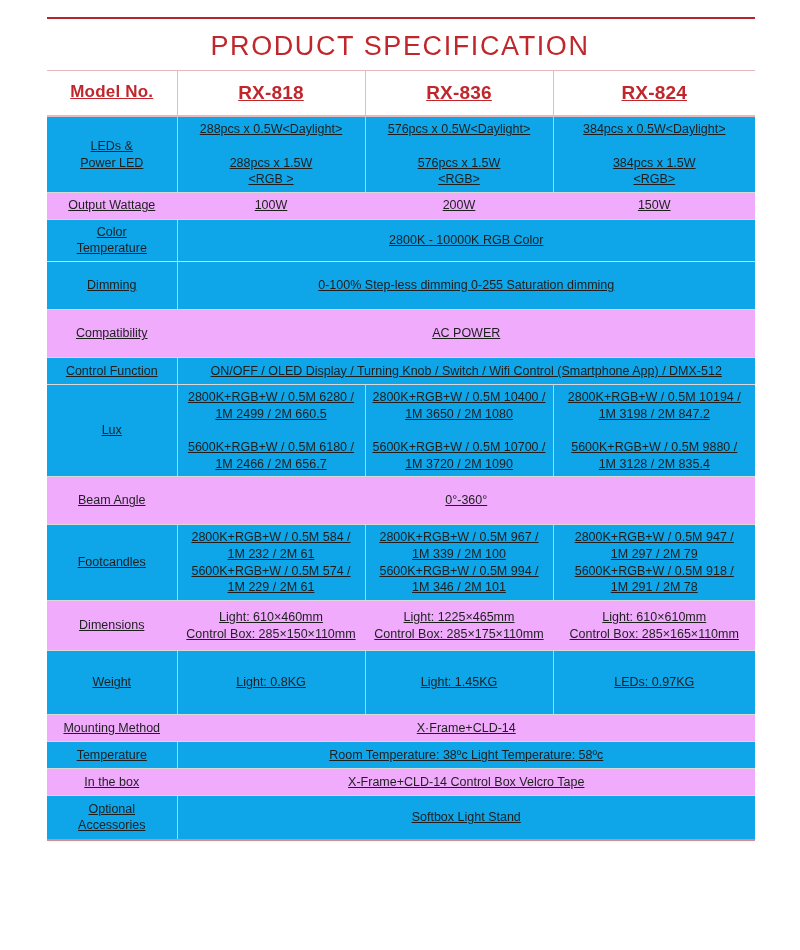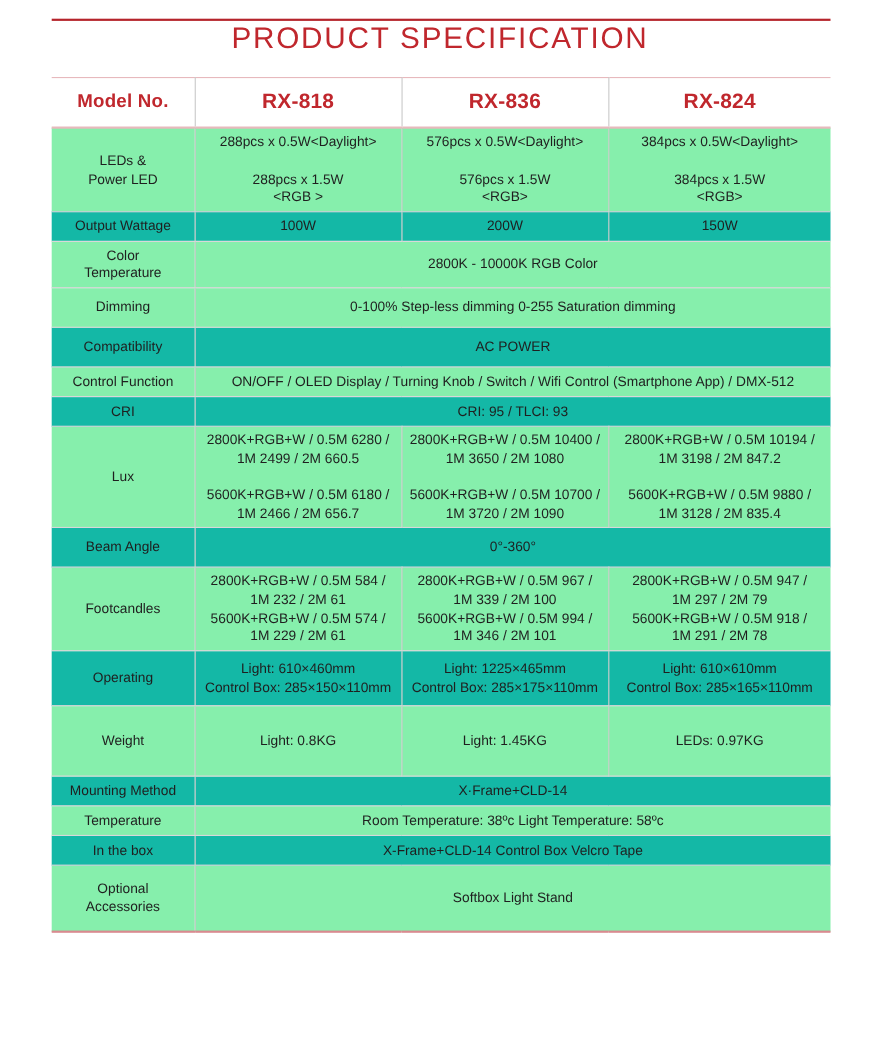--- a/index.html
+++ b/index.html
@@ -24,21 +24,21 @@
     position: absolute;
     left: 47px;
     top: 17px;
     width: 708px;
     height: 2px;
     background: #b5242b;
   }
   .title {
     position: absolute;
     left: 0;
-    top: 20px;
+    top: 31px;
     width: 800px;
     text-align: center;
     font-size: 27px;
     letter-spacing: 1.6px;
     color: #c0272d;
     font-weight: 400;
     white-space: nowrap;
   }
   .spec-table {
     position: absolute;
@@ -52,34 +52,35 @@
     border-left: 1px solid #c9c9c9;
     border-right: 1px solid #c9c9c9;
     border-top: 1px solid #d8d8d8;
     border-bottom: 1px solid #d8d8d8;
     text-align: center;
     vertical-align: middle;
     font-size: 12.5px;
     line-height: 1.33;
     padding: 4px 3px;
     color: #1f1f1f;
+    text-decoration: underline;
   }
   .spec-table tr > td:first-child {
     border-left: none;
   }
   .spec-table tr > td:last-child {
     border-right: none;
   }
   col.c-label { width: 130px; }
   col.c-a { width: 188px; }
   col.c-b { width: 188px; }
   col.c-c { width: 202px; }
 
-  tr.shade td { background: #86efac; }
-  tr.plain td { background: #14b8a6; }
+  tr.shade td { background: #0ea5e9; }
+  tr.plain td { background: #f0abfc; }
 
   
   tr.head td {
     background: #ffffff;
     border-top: 1px solid #e7b9bd;
     border-bottom: 2px solid #e7b9bd;
     font-size: 19px;
     font-weight: bold;
     color: #c0272d;
     padding: 9px 3px 10px;
@@ -89,26 +90,26 @@
 
   tr.last td { border-bottom: 2px solid #d98a90; }
 
   .lbl { font-size: 13px; color: #2a2a2a; }
   .two-line { white-space: pre-line; }
   .val { white-space: pre-line; }
 
   .h-leds { height: 56px; }
   .h-short { height: 27px; }
   .h-ct { height: 42px; }
-  .h-dim { height: 36px; }
+  .h-dim { height: 48px; }
   .h-lux { height: 86px; }
   .h-fc { height: 76px; }
   .h-dims { height: 50px; }
   .h-weight { height: 64px; }
-  .h-opt { height: 60px; }
+  .h-opt { height: 44px; }
 </style>
 </head>
 <body>
 
 <div class="page">
 
   <div class="top-rule"></div>
 
   <div class="title">PRODUCT  SPECIFICATION</div>
 
@@ -167,24 +168,20 @@
       <tr class="plain h-dim">
         <td class="lbl">Compatibility</td>
         <td class="val" colspan="3">AC POWER</td>
       </tr>
 
       <tr class="shade h-short">
         <td class="lbl">Control Function</td>
         <td class="val" colspan="3">ON/OFF /  OLED Display / Turning Knob / Switch  / Wifi Control (Smartphone App) / DMX-512</td>
       </tr>
 
-      <tr class="plain h-short">
-        <td class="lbl">CRI</td>
-        <td class="val" colspan="3">CRI: 95 / TLCI: 93</td>
-      </tr>
 
       <tr class="shade h-lux">
         <td class="lbl">Lux</td>
         <td class="val">2800K+RGB+W / 0.5M 6280 /
 1M 2499 / 2M 660.5
 
 5600K+RGB+W / 0.5M 6180 /
 1M 2466 / 2M 656.7</td>
         <td class="val">2800K+RGB+W / 0.5M 10400 /
 1M 3650 / 2M 1080
@@ -213,21 +210,21 @@
 1M 339 / 2M 100
 5600K+RGB+W / 0.5M 994 /
 1M 346 / 2M 101</td>
         <td class="val">2800K+RGB+W / 0.5M 947 /
 1M 297 / 2M 79
 5600K+RGB+W / 0.5M 918 /
 1M 291 / 2M 78</td>
       </tr>
 
       <tr class="plain h-dims">
-        <td class="lbl">Operating</td>
+        <td class="lbl">Dimensions</td>
         <td class="val">Light: 610×460mm
 Control Box: 285×150×110mm</td>
         <td class="val">Light: 1225×465mm
 Control Box: 285×175×110mm</td>
         <td class="val">Light: 610×610mm
 Control Box: 285×165×110mm</td>
       </tr>
 
       <tr class="shade h-weight">
         <td class="lbl">Weight</td>

